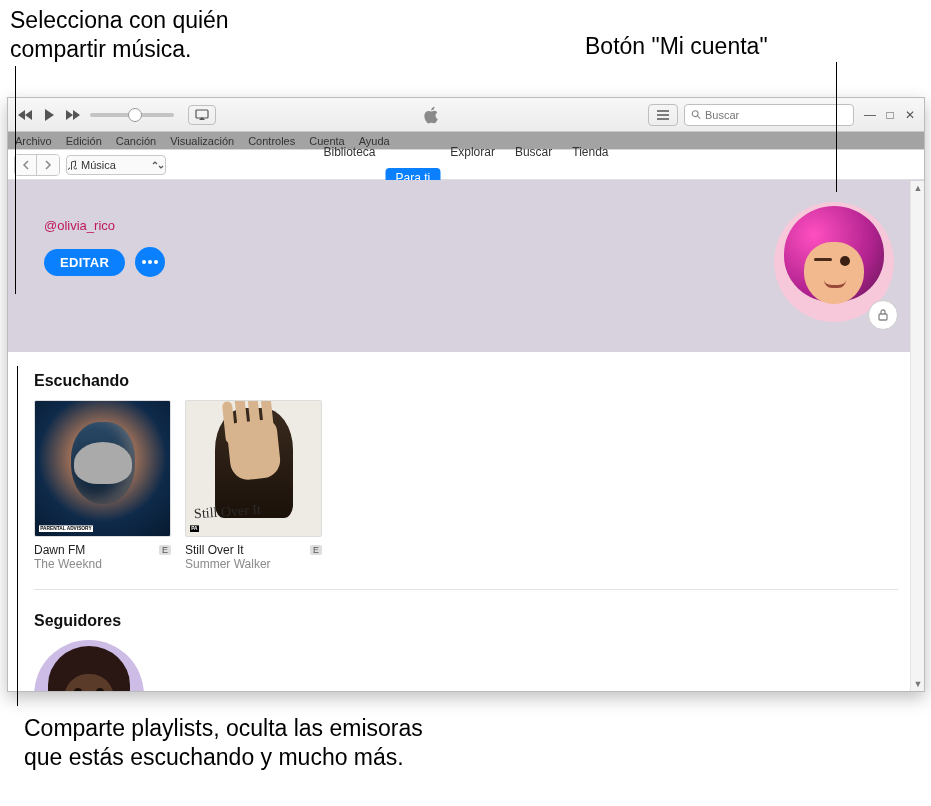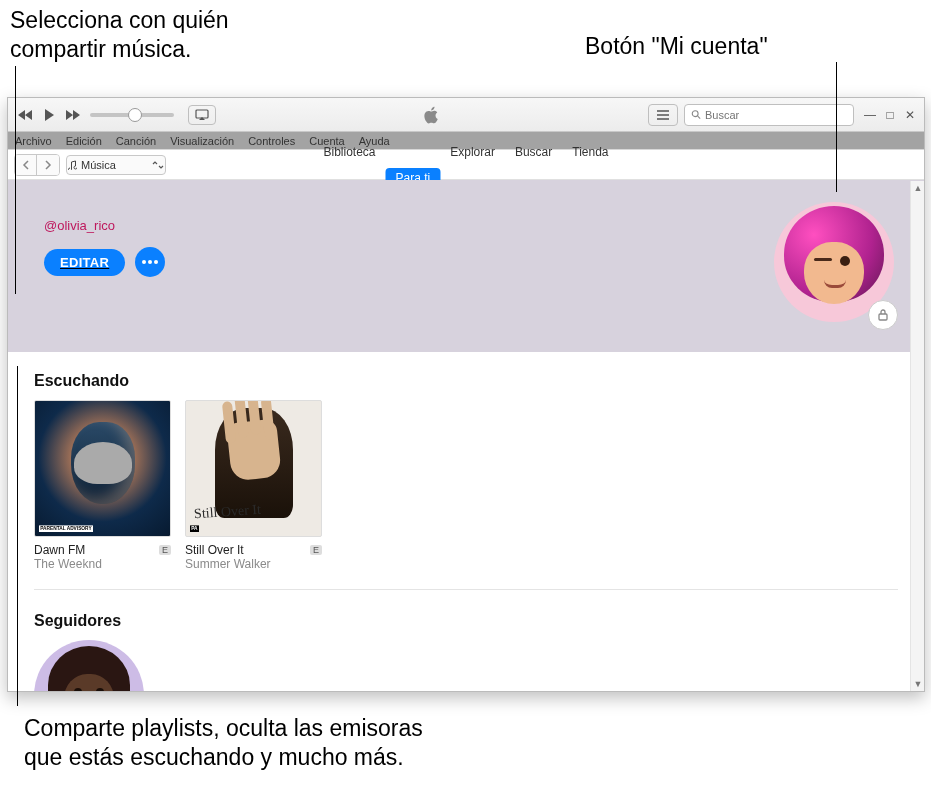--- a/index.html
+++ b/index.html
@@ -35,21 +35,21 @@
   .nav-arrow:first-child { border-right:1px solid #c8c8c8;}
   .media-select { margin-left:6px; height:20px; border:1px solid #c8c8c8; border-radius:4px; background:#fafafa; display:flex; align-items:center; padding:0 0; gap:6px; font-size:11px; color:#333; min-width:100px; justify-content:space-between;}
   .center-tabs { position:absolute; left:50%; transform:translateX(-50%); display:flex; align-items:flex-start; font-size:12px; gap:0; }
   .tab { padding: 3px 10px; color:#333; cursor:pointer; }
   .tab.active { background:#0a80ff; color:#fff; border-radius:4px;margin-top:26px; }
   
   
   .profile-header { height: 172px; background: #d7d2dd; position:relative; padding: 24px 36px 0; }
   .profile-name { font-size: 30px; font-weight: 700; color:#1a1a1a; }
   .profile-handle { font-size:13px; color:#be185d; margin-top:14px; }
-  .profile-actions { display:flex; gap:10px; margin-top:14px; align-items:center;text-decoration:underline;}
+  .profile-actions { display:flex; gap:10px; margin-top:14px; align-items:center;}
   .edit-btn { background:#0a80ff; color:#fff; font-size:13px; font-weight:600; padding:6px 16px; border-radius:16px; border:none; cursor:pointer; text-transform:uppercase; letter-spacing:0.3px;}
   .more-btn { width:30px; height:30px; border-radius:50%; background:#0a80ff; display:flex; align-items:center; justify-content:center; cursor:pointer;}
   .more-dots { display:flex; gap:2px;}
   .more-dots span{ width:4px; height:4px; background:#fff; border-radius:50%;}
   .avatar-large { position:absolute; right:30px; top:22px; width:120px; height:120px; border-radius:50%; background: #f7c8d9; overflow:hidden; }
   .lock-badge { position:absolute; right:26px; top:120px; width:30px; height:30px; border-radius:50%; background:#fff; border:1px solid #ccc; display:flex; align-items:center; justify-content:center; color:#777;}
   .memoji-head { width:100%; height:100%; position:relative; }
   .memoji-hair { position:absolute; top:4px; left:10px; width:100px; height:96px; background: radial-gradient(circle at 30% 30%, #ff4fc0, #b0228f 60%, #5c1650); border-radius:50% 50% 48% 48%;}
   .memoji-face { position:absolute; top:40px; left:30px; width:60px; height:62px; background:#f2b98f; border-radius:46% 46% 50% 50%;}
   .memoji-eye { position:absolute; width:18px; height:8px; background:#4a2a1a; border-radius:4px;}

